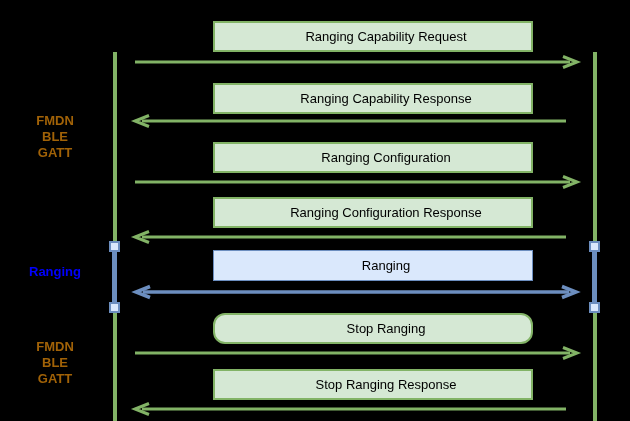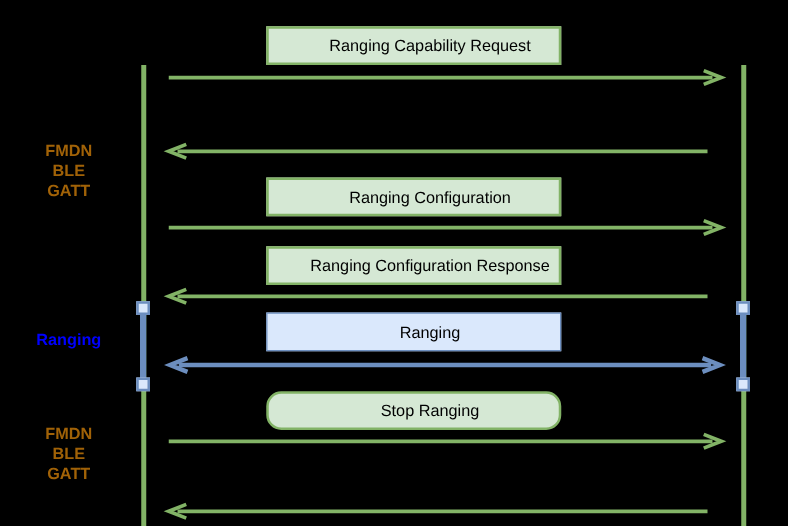--- a/index.html
+++ b/index.html
@@ -43,21 +43,21 @@
   }
   .handle.hl { left: 109px; }
   .handle.hr { left: 589px; }
   .handle.h-top { top: 241px; }
   .handle.h-bot { top: 302px; }
 
   
   .msg-box {
     position: absolute;
     left: 213px;
-    width: 236px;
+    width: 320px;
     height: 31px;
     box-sizing: border-box;
     background: #d5e8d4;
     border: 2px solid #82b366;
     display: flex;
     align-items: center;
     justify-content: center;
     font-size: 13px;
     color: #000000;
     white-space: nowrap;
@@ -121,24 +121,26 @@
   <div class="section-label blue sl2">
     <div>Ranging</div>
   </div>
   <div class="section-label green sl3">
     <div>FMDN</div>
     <div>BLE</div>
     <div>GATT</div>
   </div>
 
   <div class="msg-box mb1">Ranging Capability Request</div>
+  <div class="msg-box mb2">Ranging Capability Response</div>
   <div class="msg-box mb3">Ranging Configuration</div>
   <div class="msg-box mb4">Ranging Configuration Response</div>
   <div class="msg-box blue mb5">Ranging</div>
   <div class="msg-box mb6">Stop Ranging</div>
+  <div class="msg-box mb7">Stop Ranging Response</div>
 
   <svg class="overlay" width="630" height="421">
 
     <g>
       <line x1="135" y1="62" x2="570" y2="62" stroke="#82b366" stroke-width="3"></line>
       <polyline points="563,56.5 577,62 563,67.5" fill="none" stroke="#82b366" stroke-width="3"></polyline>
     </g>
 
     <g>
       <line x1="566" y1="121" x2="142" y2="121" stroke="#82b366" stroke-width="3"></line>

